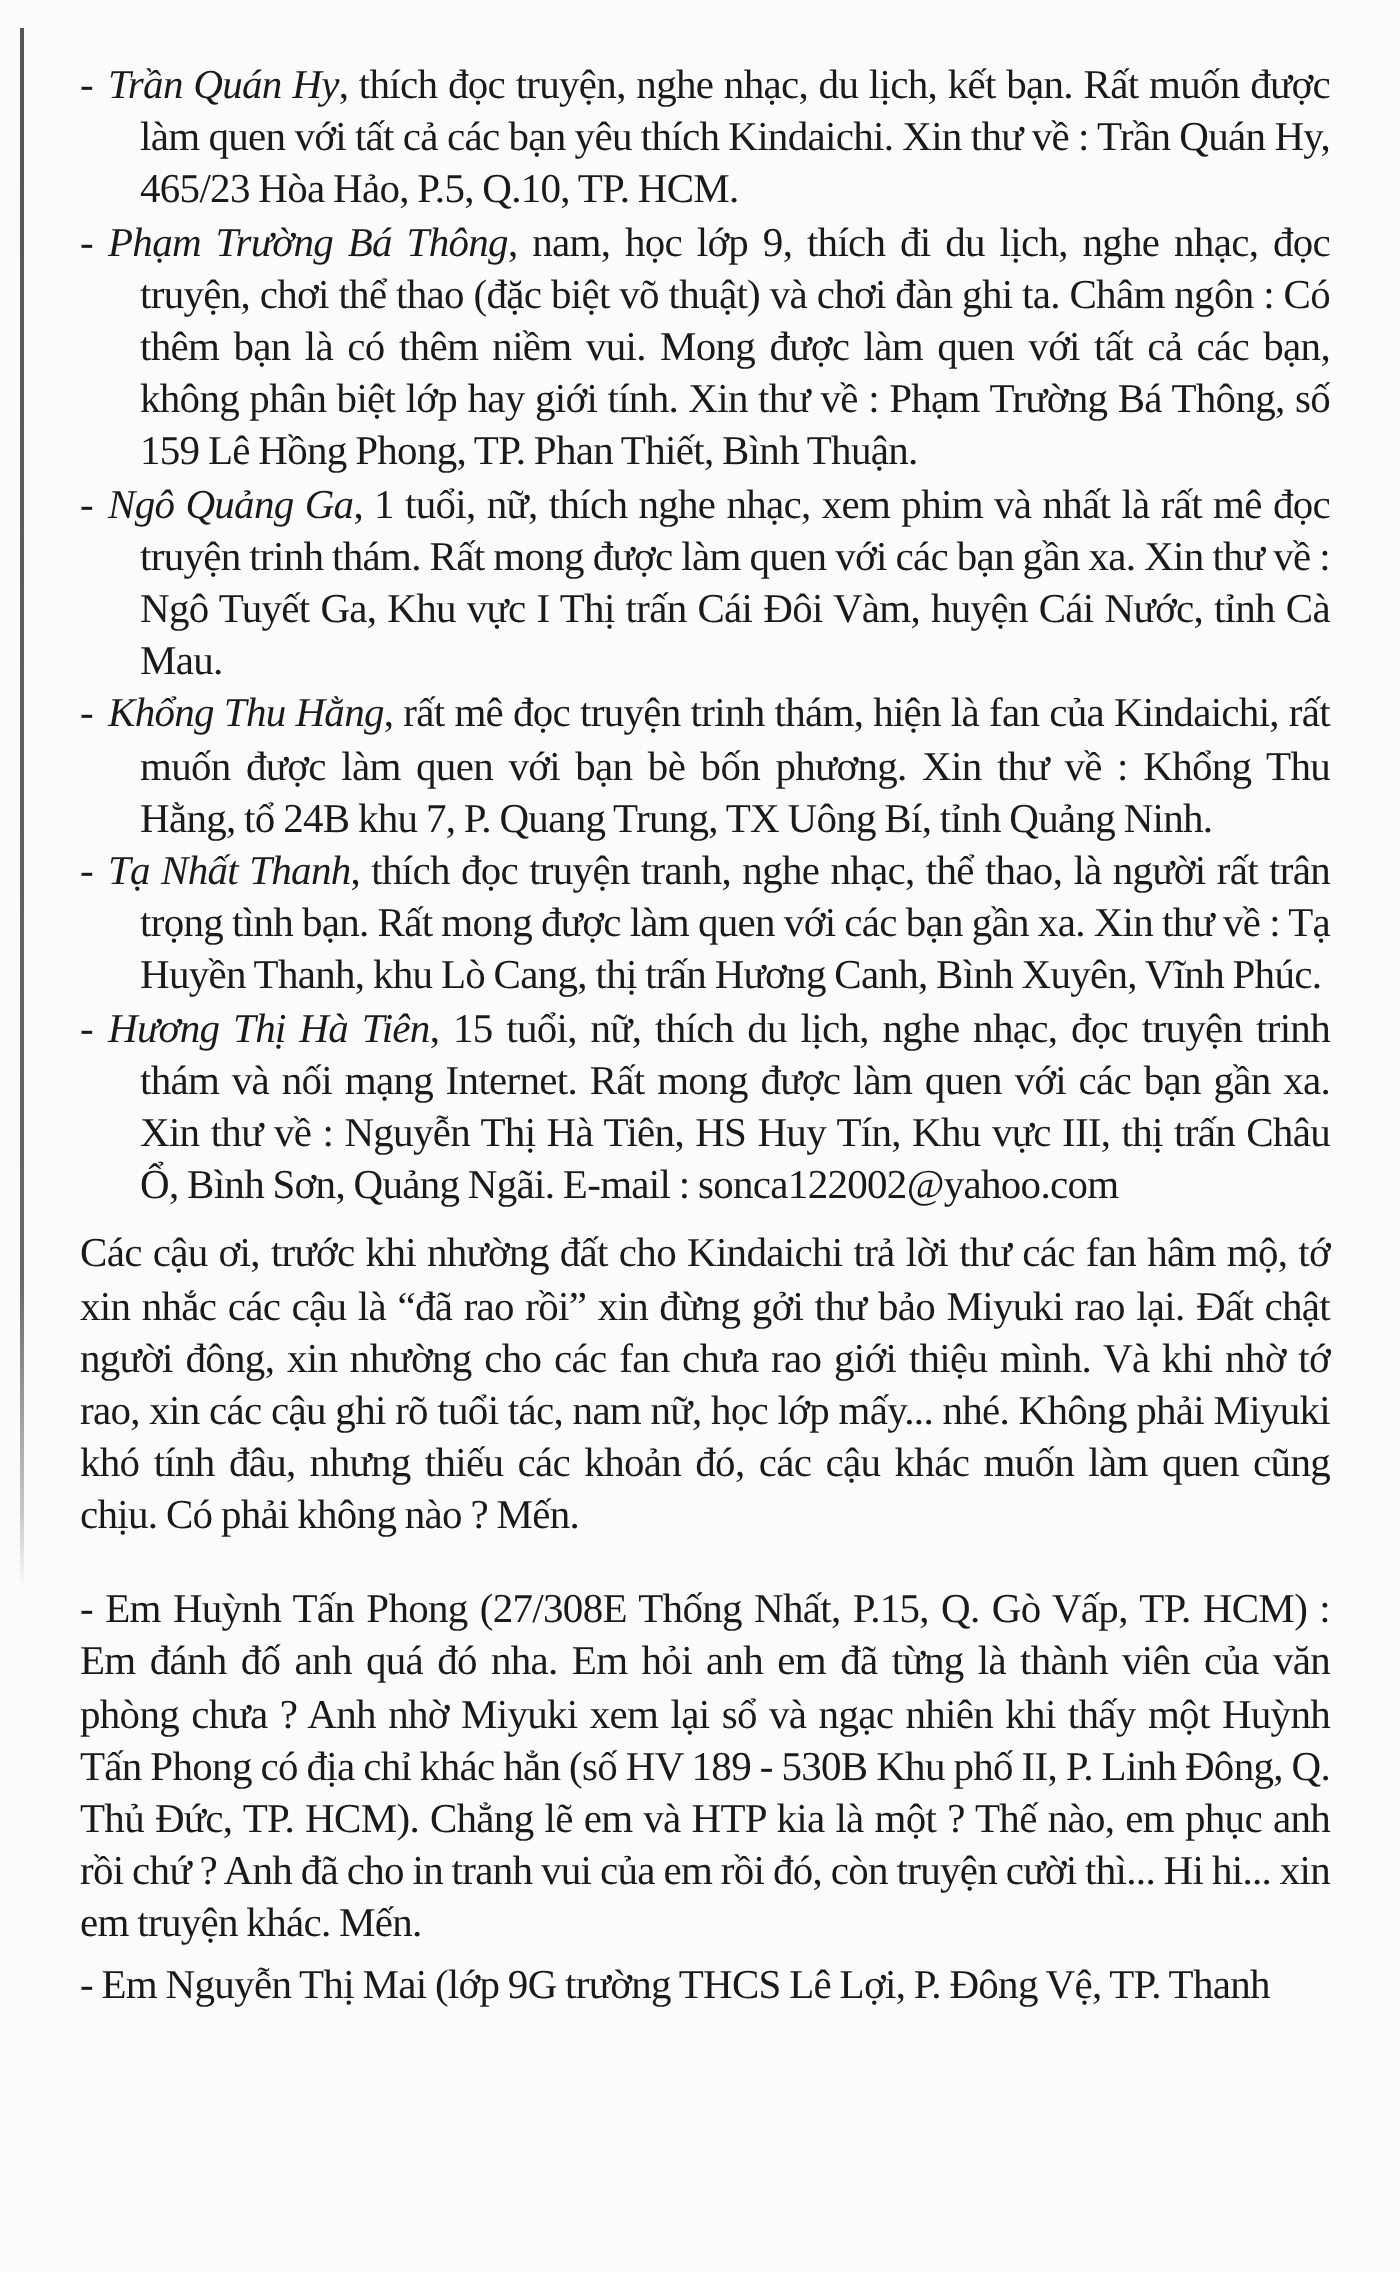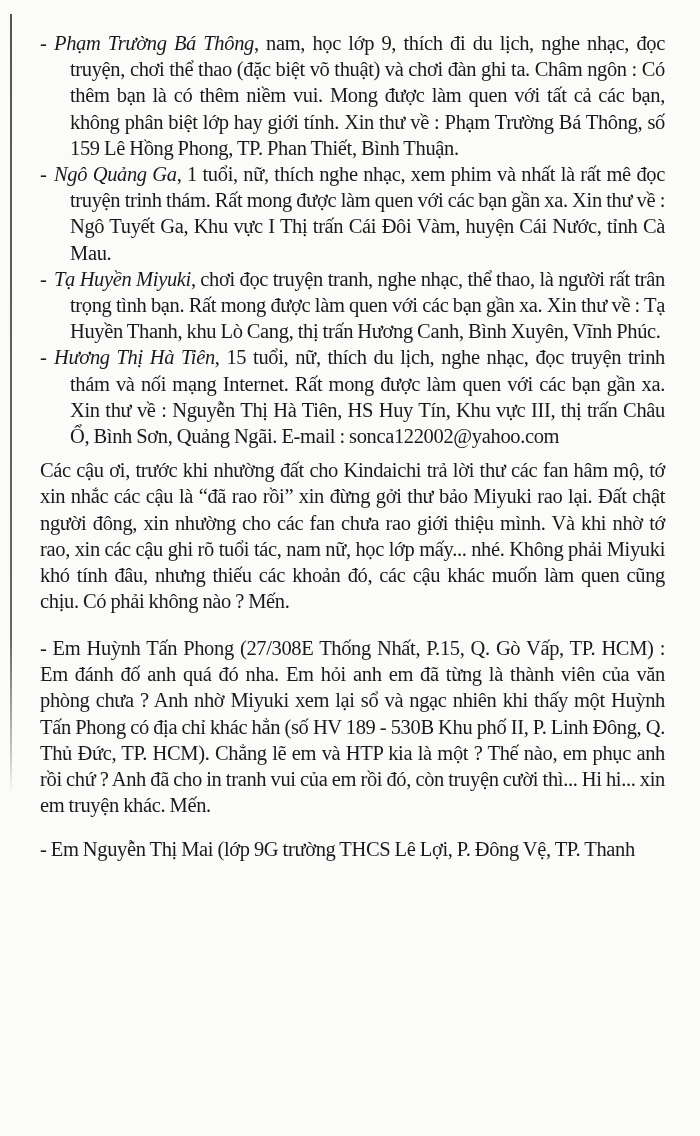--- a/index.html
+++ b/index.html
@@ -28,41 +28,43 @@
   .entry .dash { display: inline-block; width: 14px; text-indent: 0; }
   .name { font-style: italic; }
   .note {
     margin-top: 8px; text-align: justify; 
     text-indent: 0;
   }
   .lead {
     margin-top: 12px; text-indent: 33px; margin-bottom: 2px;
   }
   .reply { padding-left: 0; text-indent: 0; text-align: justify; margin: 2px 0 0 0; }
-  .reply + .reply { margin-top: 18px; }
+  .reply + .reply { margin-top: 4px; }
   .page-number {
     position: absolute; top: 1090px; left: 0; width: 700px; text-align: right;
     font-family: "Liberation Sans", "DejaVu Sans", sans-serif;
     font-weight: bold; font-size: 20px; letter-spacing: -0.5px; margin-left: 48px;
   }
 </style>
 </head>
 <body>
 
 <div class="left-rule"></div>
 
 <div class="page">
 
+  <p class="entry"><span class="dash">-</span><span class="name">Trần Quán Hy</span><span>, thích đọc truyện, nghe nhạc, du lịch, kết bạn. Rất muốn được làm quen với tất cả các bạn yêu thích Kindaichi. Xin thư về : Trần Quán Hy, 465/23 Hòa Hảo, P.5, Q.10, TP. HCM.</span></p>
 
   <p class="entry"><span class="dash">-</span><span class="name">Phạm Trường Bá Thông</span><span>, nam, học lớp 9, thích đi du lịch, nghe nhạc, đọc truyện, chơi thể thao (đặc biệt võ thuật) và chơi đàn ghi ta. Châm ngôn : Có thêm bạn là có thêm niềm vui. Mong được làm quen với tất cả các bạn, không phân biệt lớp hay giới tính. Xin thư về : Phạm Trường Bá Thông, số 159 Lê Hồng Phong, TP. Phan Thiết, Bình Thuận.</span></p>
 
   <p class="entry"><span class="dash">-</span><span class="name">Ngô Quảng Ga</span><span>, 1 tuổi, nữ, thích nghe nhạc, xem phim và nhất là rất mê đọc truyện trinh thám. Rất mong được làm quen với các bạn gần xa. Xin thư về : Ngô Tuyết Ga, Khu vực I Thị trấn Cái Đôi Vàm, huyện Cái Nước, tỉnh Cà Mau.</span></p>
 
+  <p class="entry"><span class="dash">-</span><span class="name">Khổng Thu Hằng</span><span>, rất mê đọc truyện trinh thám, hiện là fan của Kindaichi, rất muốn được làm quen với bạn bè bốn phương. Xin thư về : Khổng Thu Hằng, tổ 24B khu 7, P. Quang Trung, TX Uông Bí, tỉnh Quảng Ninh.</span></p>
 
-  <p class="entry"><span class="dash">-</span><span class="name">Tạ Huyền Miyuki</span><span>, chơi đọc truyện tranh, nghe nhạc, thể thao, là người rất trân trọng tình bạn. Rất mong được làm quen với các bạn gần xa. Xin thư về : Tạ Huyền Thanh, khu Lò Cang, thị trấn Hương Canh, Bình Xuyên, Vĩnh Phúc.</span></p>
+  <p class="entry"><span class="dash">-</span><span class="name">Tạ Nhất Thanh</span><span>, thích đọc truyện tranh, nghe nhạc, thể thao, là người rất trân trọng tình bạn. Rất mong được làm quen với các bạn gần xa. Xin thư về : Tạ Huyền Thanh, khu Lò Cang, thị trấn Hương Canh, Bình Xuyên, Vĩnh Phúc.</span></p>
 
   <p class="entry"><span class="dash">-</span><span class="name">Hương Thị Hà Tiên</span><span>, 15 tuổi, nữ, thích du lịch, nghe nhạc, đọc truyện trinh thám và nối mạng Internet. Rất mong được làm quen với các bạn gần xa. Xin thư về : Nguyễn Thị Hà Tiên, HS Huy Tín, Khu vực III, thị trấn Châu Ổ, Bình Sơn, Quảng Ngãi. E-mail : sonca122002@yahoo.com</span></p>
 
   <p class="note">Các cậu ơi, trước khi nhường đất cho Kindaichi trả lời thư các fan hâm mộ, tớ xin nhắc các cậu là “đã rao rồi” xin đừng gởi thư bảo Miyuki rao lại. Đất chật người đông, xin nhường cho các fan chưa rao giới thiệu mình. Và khi nhờ tớ rao, xin các cậu ghi rõ tuổi tác, nam nữ, học lớp mấy... nhé. Không phải Miyuki khó tính đâu, nhưng thiếu các khoản đó, các cậu khác muốn làm quen cũng chịu. Có phải không nào ? Mến.</p>
 
 
   <p class="reply">- Em Huỳnh Tấn Phong (27/308E Thống Nhất, P.15, Q. Gò Vấp, TP. HCM) : Em đánh đố anh quá đó nha. Em hỏi anh em đã từng là thành viên của văn phòng chưa ? Anh nhờ Miyuki xem lại sổ và ngạc nhiên khi thấy một Huỳnh Tấn Phong có địa chỉ khác hẳn (số HV 189 - 530B Khu phố II, P. Linh Đông, Q. Thủ Đức, TP. HCM). Chẳng lẽ em và HTP kia là một ? Thế nào, em phục anh rồi chứ ? Anh đã cho in tranh vui của em rồi đó, còn truyện cười thì... Hi hi... xin em truyện khác. Mến.</p>
   <p class="reply">- Em Nguyễn Thị Mai (lớp 9G trường THCS Lê Lợi, P. Đông Vệ, TP. Thanh</p>
 </div>
 

